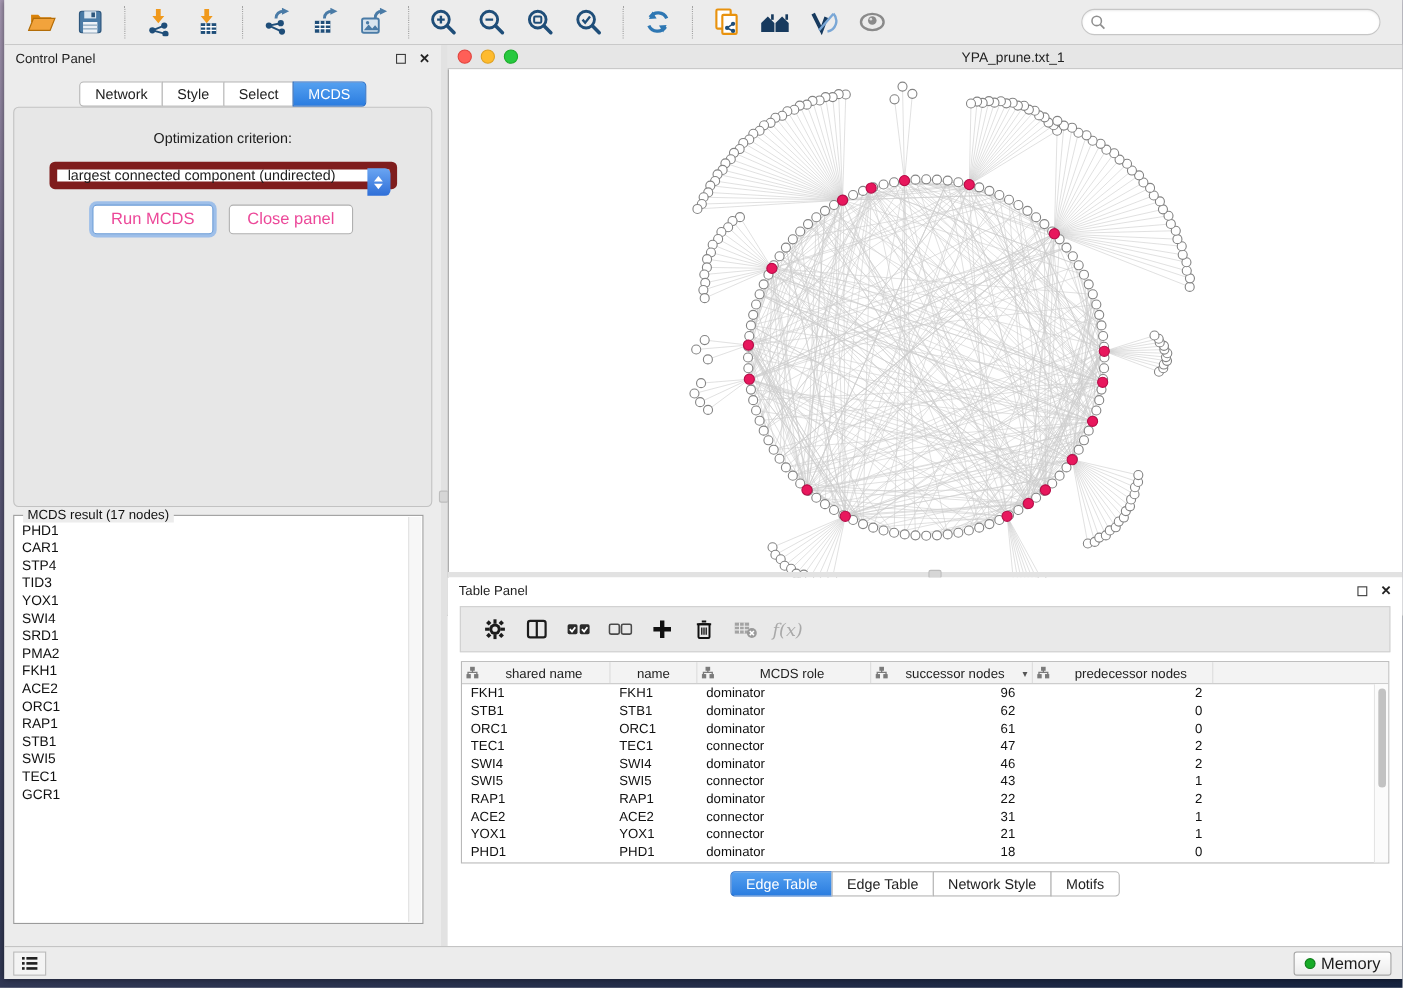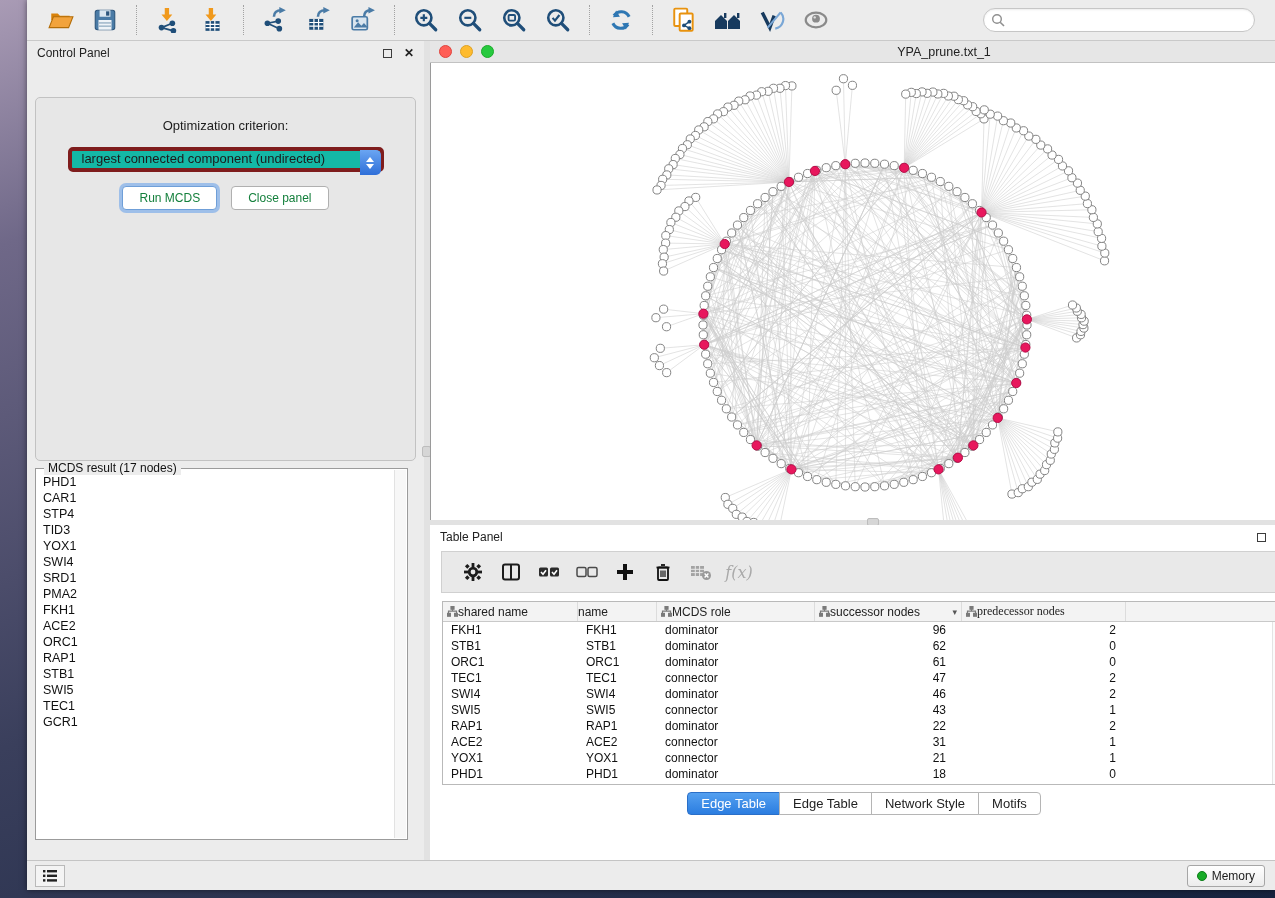--- a/index.html
+++ b/index.html
@@ -2,21 +2,21 @@
 <html><head>
 <meta charset="utf-8">
 <style>
   * { margin:0; padding:0; box-sizing:border-box; }
   html,body { width:1275px; height:898px; overflow:hidden; }
   body {
     font-family:"Liberation Sans", sans-serif;
     background:linear-gradient(160deg,#a99bb5 0%,#6f6888 18%,#3a3f5c 55%,#16233f 100%);
     position:relative; font-size:12px; color:#1c1c1c;
   }
-  #app { position:absolute; left:4px; top:0; right:0; bottom:8px; background:#ececec; box-shadow:0 0 6px rgba(0,0,0,.5);margin-left:23px; }
+  #app { position:absolute; left:4px; top:0; right:0; bottom:8px; background:#ececec; box-shadow:0 0 6px rgba(0,0,0,.5); }
 
   
   #toolbar { position:absolute; left:0; top:0; right:0; height:41px; background:#ececec;
              border-bottom:1px solid #c9c9c9; display:flex; align-items:center; padding:0 12px; }
   .tbtn { width:32px; height:32px; display:flex; align-items:center; justify-content:center; margin:0 6px; cursor:pointer; }
   .tsep { width:0; height:30px; border-left:1px dotted #a2a2a2; margin:0 9px; }
   #searchbox { margin-left:auto; margin-right:8px; position:relative; width:272px; height:24px; }
   #searchbox input { width:100%; height:100%; border:1px solid #c6c6c6; border-radius:12px; background:#fff;
                      padding:0 10px 0 26px; font-size:12px; outline:none;
                      box-shadow:inset 0 1px 2px rgba(0,0,0,.08); font-family:"Liberation Sans",sans-serif; }
@@ -35,31 +35,31 @@
   .tab:first-child { border-radius:4px 0 0 4px; margin-left:0; }
   .tab:last-child { border-radius:0 4px 4px 0; }
   .tab.active { background:linear-gradient(#54a0f0,#2b7de0); border-color:#2a6fc8; color:#fff; }
 
   
   #control-panel { position:absolute; left:0; top:41px; width:397px; height:819px; background:#ececec; }
   #cp-tabs { display:flex; justify-content:center; margin-top:9px; }
   #cp-content { position:absolute; left:8px; right:8px; top:56px; height:364px; background:#e7e7e7;
                 border:1px solid #c2c2c2; border-radius:5px; }
   #opt-label { text-align:center; margin-top:20px; font-size:13px; }
-  #criterion-select { position:relative; margin:14px auto 0; width:316px; height:25px; background:#14b8a6;
-                      border:4px solid #7f1d1d; border-radius:5px; display:flex; 
+  #criterion-select { position:relative; margin:14px auto 0; width:316px; height:25px; background:#ffffff;
+                      border:7px solid #7f1d1d; border-radius:5px; display:flex; align-items:center;
                       padding-left:10px; font-size:13px; cursor:pointer; }
   #criterion-spinner { position:absolute; right:-1px; top:-1px; width:21px; height:25px; border-radius:0 5px 5px 0;
                        background:linear-gradient(#6aa5f2,#2f6fd8); display:flex; flex-direction:column;
                        align-items:center; justify-content:center; gap:2px; }
   .chev-up { width:0; height:0; border-left:4px solid transparent; border-right:4px solid transparent; border-bottom:5px solid #fff; }
   .chev-dn { width:0; height:0; border-left:4px solid transparent; border-right:4px solid transparent; border-top:5px solid #fff; }
   #cp-buttons { display:flex; justify-content:center; gap:14px; margin-top:14px; }
-  .pbtn { font-family:"Liberation Sans",sans-serif; font-size:12px; background:#fff; border:1px solid #b0b0b0;
-          border-radius:4px; padding:4px 16px; cursor:pointer; color:#15803d; }
+  .pbtn { font-family:"Liberation Sans",sans-serif; font-size:15px; background:#fff; border:1px solid #b0b0b0;
+          border-radius:4px; padding:4px 16px; cursor:pointer; color:#ec4899; }
   .pbtn.focused { box-shadow:0 0 0 3px rgba(110,165,235,.6); border-color:#6f9fd8; }
 
   #mcds-result { position:absolute; left:8px; right:16px; top:427px; height:372px; border:1px solid #9b9b9b;
                  background:#fff; }
   #mcds-legend { position:absolute; top:-8px; left:8px; background:#ececec; padding:0 4px; font-size:12px; color:#111; }
   #mcds-list { position:absolute; inset:1px 13px 1px 1px; overflow:hidden; padding:4px 0 0 6px; }
   .mcds-item { font-size:12.5px; line-height:16px; color:#111; }
   #mcds-scroll { position:absolute; top:1px; bottom:1px; right:1px; width:12px; background:#f7f7f7; border-left:1px solid #e2e2e2; }
 
   
@@ -83,38 +83,38 @@
   #table-panel { position:absolute; left:403px; top:525px; width:868px; height:335px; background:#ffffff; }
   #tp-toolbar { position:absolute; left:11px; right:11px; top:26px; height:42px; background:#e9e9e9;
                 border:1px solid #d0d0d0; display:flex; align-items:center; padding-left:18px; }
   .tpbtn { width:26px; height:26px; margin-right:12px; display:flex; align-items:center; justify-content:center; cursor:pointer; }
   .tpbtn.disabled { cursor:default; }
   #fx-label { font-family:"DejaVu Serif",serif; font-style:italic; font-size:16px; color:#a9a9a9; }
 
   #node-table { position:absolute; left:12px; right:12px; top:76px; height:184px; background:#fff; border:1px solid #b9b9b9; }
   #tbl-header { display:flex; height:20px; background:#f3f3f3; border-bottom:1px solid #c9c9c9; }
   .thc { display:flex; align-items:center; border-right:1px solid #dcdcdc; font-size:12px; color:#222; cursor:pointer; }
-  .thc .lbl { flex:1; }
+  .thc .lbl { flex:1; text-align:center; }
   .thc .tree { margin-left:4px; }
   .thc .sort { margin-right:4px; font-size:9px; color:#555; }
   #tbl-body { position:absolute; left:0; right:13px; top:20px; bottom:0; overflow:hidden; }
   .tr { display:flex; height:16px; line-height:16px; cursor:default; }
   .td { font-size:12px; color:#111; padding-left:8px; white-space:nowrap; overflow:hidden; }
   .td.num { text-align:right; padding-left:0; }
   #tbl-scroll { position:absolute; right:0; top:20px; bottom:0; width:13px; background:#fbfbfb; border-left:1px solid #e4e4e4; }
   #tbl-thumb { position:absolute; left:3px; top:4px; width:7px; height:90px; background:#c2c2c2; border-radius:4px; cursor:pointer; }
   #tp-tabs { position:absolute; left:0; right:0; top:267px; display:flex; justify-content:center; }
 
   
   #statusbar { position:absolute; left:0; right:0; top:860px; height:30px; background:#ececec; border-top:1px solid #c4c4c4; }
   #list-btn { position:absolute; left:8px; top:4px; width:30px; height:22px; background:#f4f4f4; border:1px solid #b9b9b9;
               display:flex; align-items:center; justify-content:center; cursor:pointer; }
   #memory-btn { position:absolute; right:10px; top:4px; height:22px; background:linear-gradient(#ffffff,#ececec);
                 border:1px solid #a6a6a6; border-radius:3px; display:flex; align-items:center; gap:5px;
-                padding:0 9px; font-size:12px; cursor:pointer; }
+                padding:0 9px; font-size:15px; cursor:pointer; }
   #memory-dot { width:10px; height:10px; border-radius:50%; background:#17ab27; border:1px solid #0d7d19; }
 </style>
 </head>
 <body>
 
 <div id="app">
 
   <div id="toolbar">
     <div class="tbtn">
       <svg width="26" height="26" viewBox="0 0 24 24">
@@ -260,20 +260,28 @@
   </div>
 
   <div id="control-panel">
     <div class="panel-head">
       <span class="panel-title">Control Panel</span>
       <span class="phead-icons">
         <span class="float-ic"></span>
         <span class="close-ic">✕</span>
       </span>
     </div>
+    <div id="cp-tabs">
+        <span class="tabgroup" id="cp-tabgroup">
+          <button class="tab">Network</button>
+          <button class="tab">Style</button>
+          <button class="tab">Select</button>
+          <button class="tab active">MCDS</button>
+        </span>
+      </div>
     <div id="cp-content">
       <div id="opt-label">Optimization criterion:</div>
       <div id="criterion-select">
         <span>largest connected component (undirected)</span>
         <span id="criterion-spinner">
           <span class="chev-up"></span>
             <span class="chev-dn"></span>
         </span>
       </div>
       <div id="cp-buttons">
@@ -1253,21 +1261,21 @@
               <g fill="none" stroke="#7a7a7a" stroke-width="1.2">
                 <rect x="4" y="0.6" width="3" height="2.6" fill="#7a7a7a"></rect>
                 <path d="M5.5 3.2 v2 M1.5 7.4 v-2.2 h8 v2.2"></path>
                 <rect x="0.4" y="7.4" width="3" height="2.8" fill="#7a7a7a"></rect>
                 <rect x="7.6" y="7.4" width="3" height="2.8" fill="#7a7a7a"></rect>
               </g>
             </svg>
             <span class="lbl">successor nodes</span>
             <span class="sort">▾</span>
           </div>
-          <div class="thc" style="width: 164px; font-family: Liberation Serif, serif;">
+          <div class="thc" style="width: 164px;">
             <svg class="tree" width="11" height="11" viewBox="0 0 11 11">
               <g fill="none" stroke="#7a7a7a" stroke-width="1.2">
                 <rect x="4" y="0.6" width="3" height="2.6" fill="#7a7a7a"></rect>
                 <path d="M5.5 3.2 v2 M1.5 7.4 v-2.2 h8 v2.2"></path>
                 <rect x="0.4" y="7.4" width="3" height="2.8" fill="#7a7a7a"></rect>
                 <rect x="7.6" y="7.4" width="3" height="2.8" fill="#7a7a7a"></rect>
               </g>
             </svg>
             <span class="lbl">predecessor nodes</span>
           </div>

